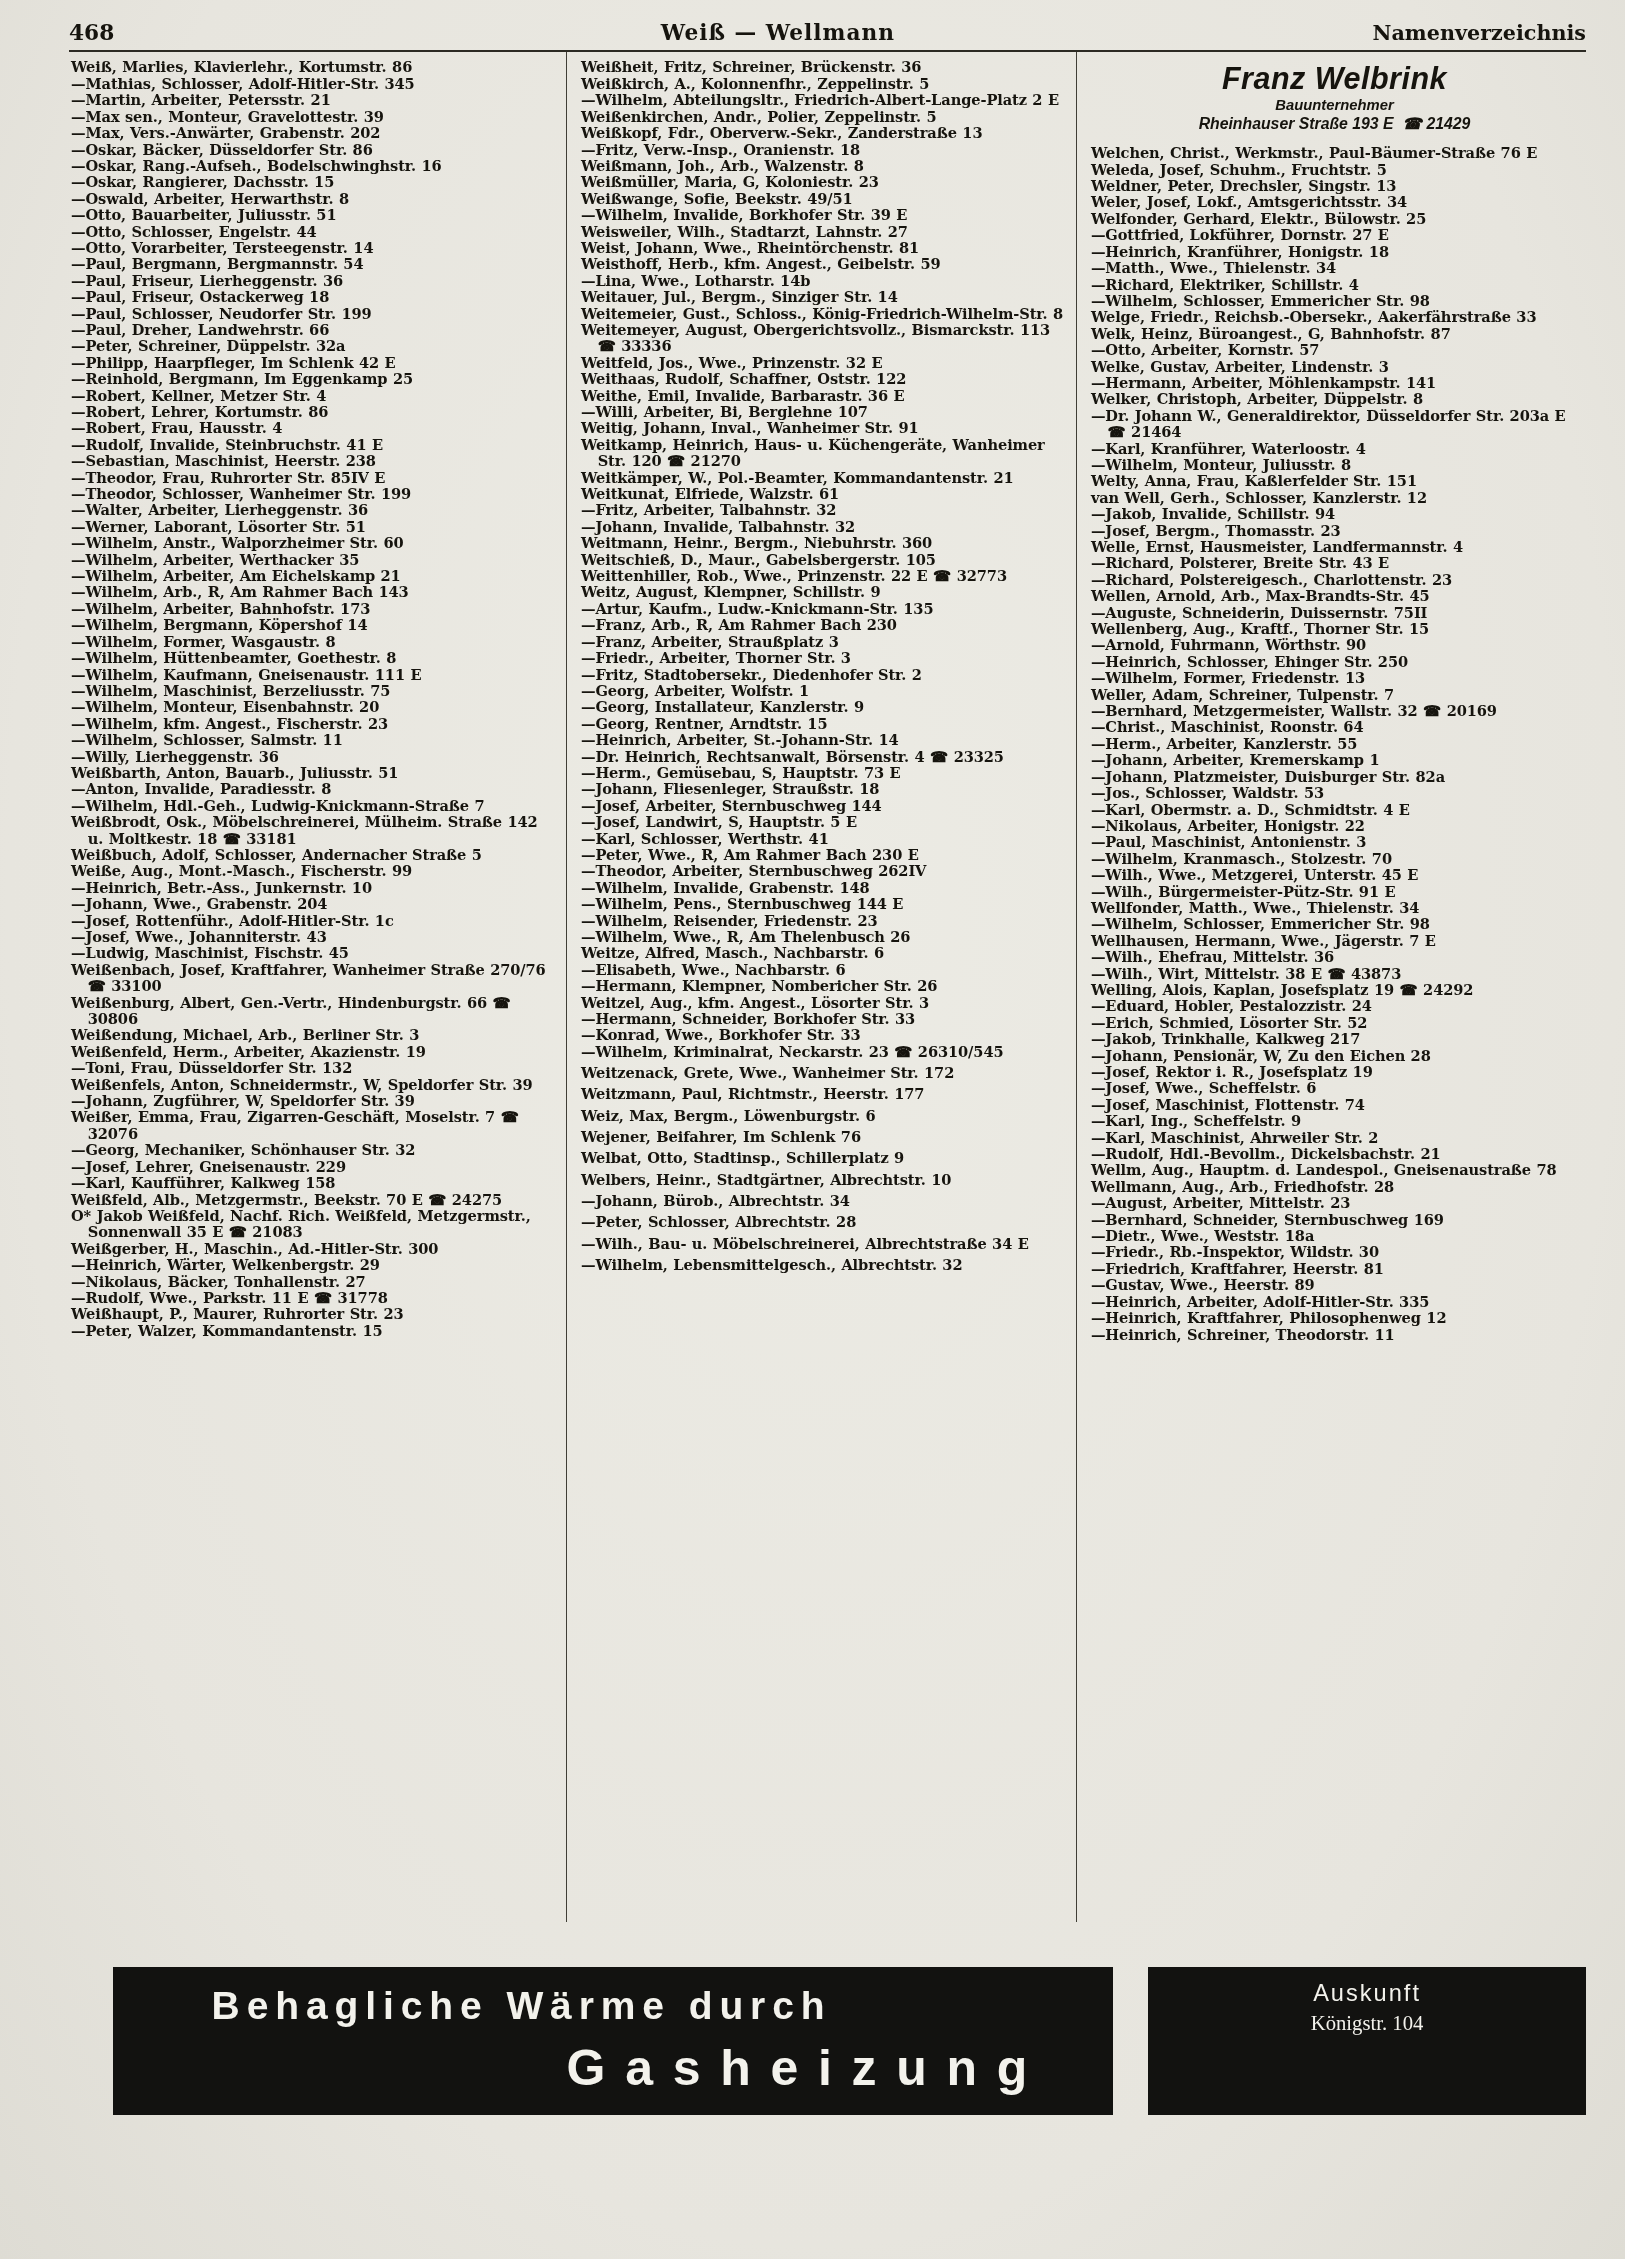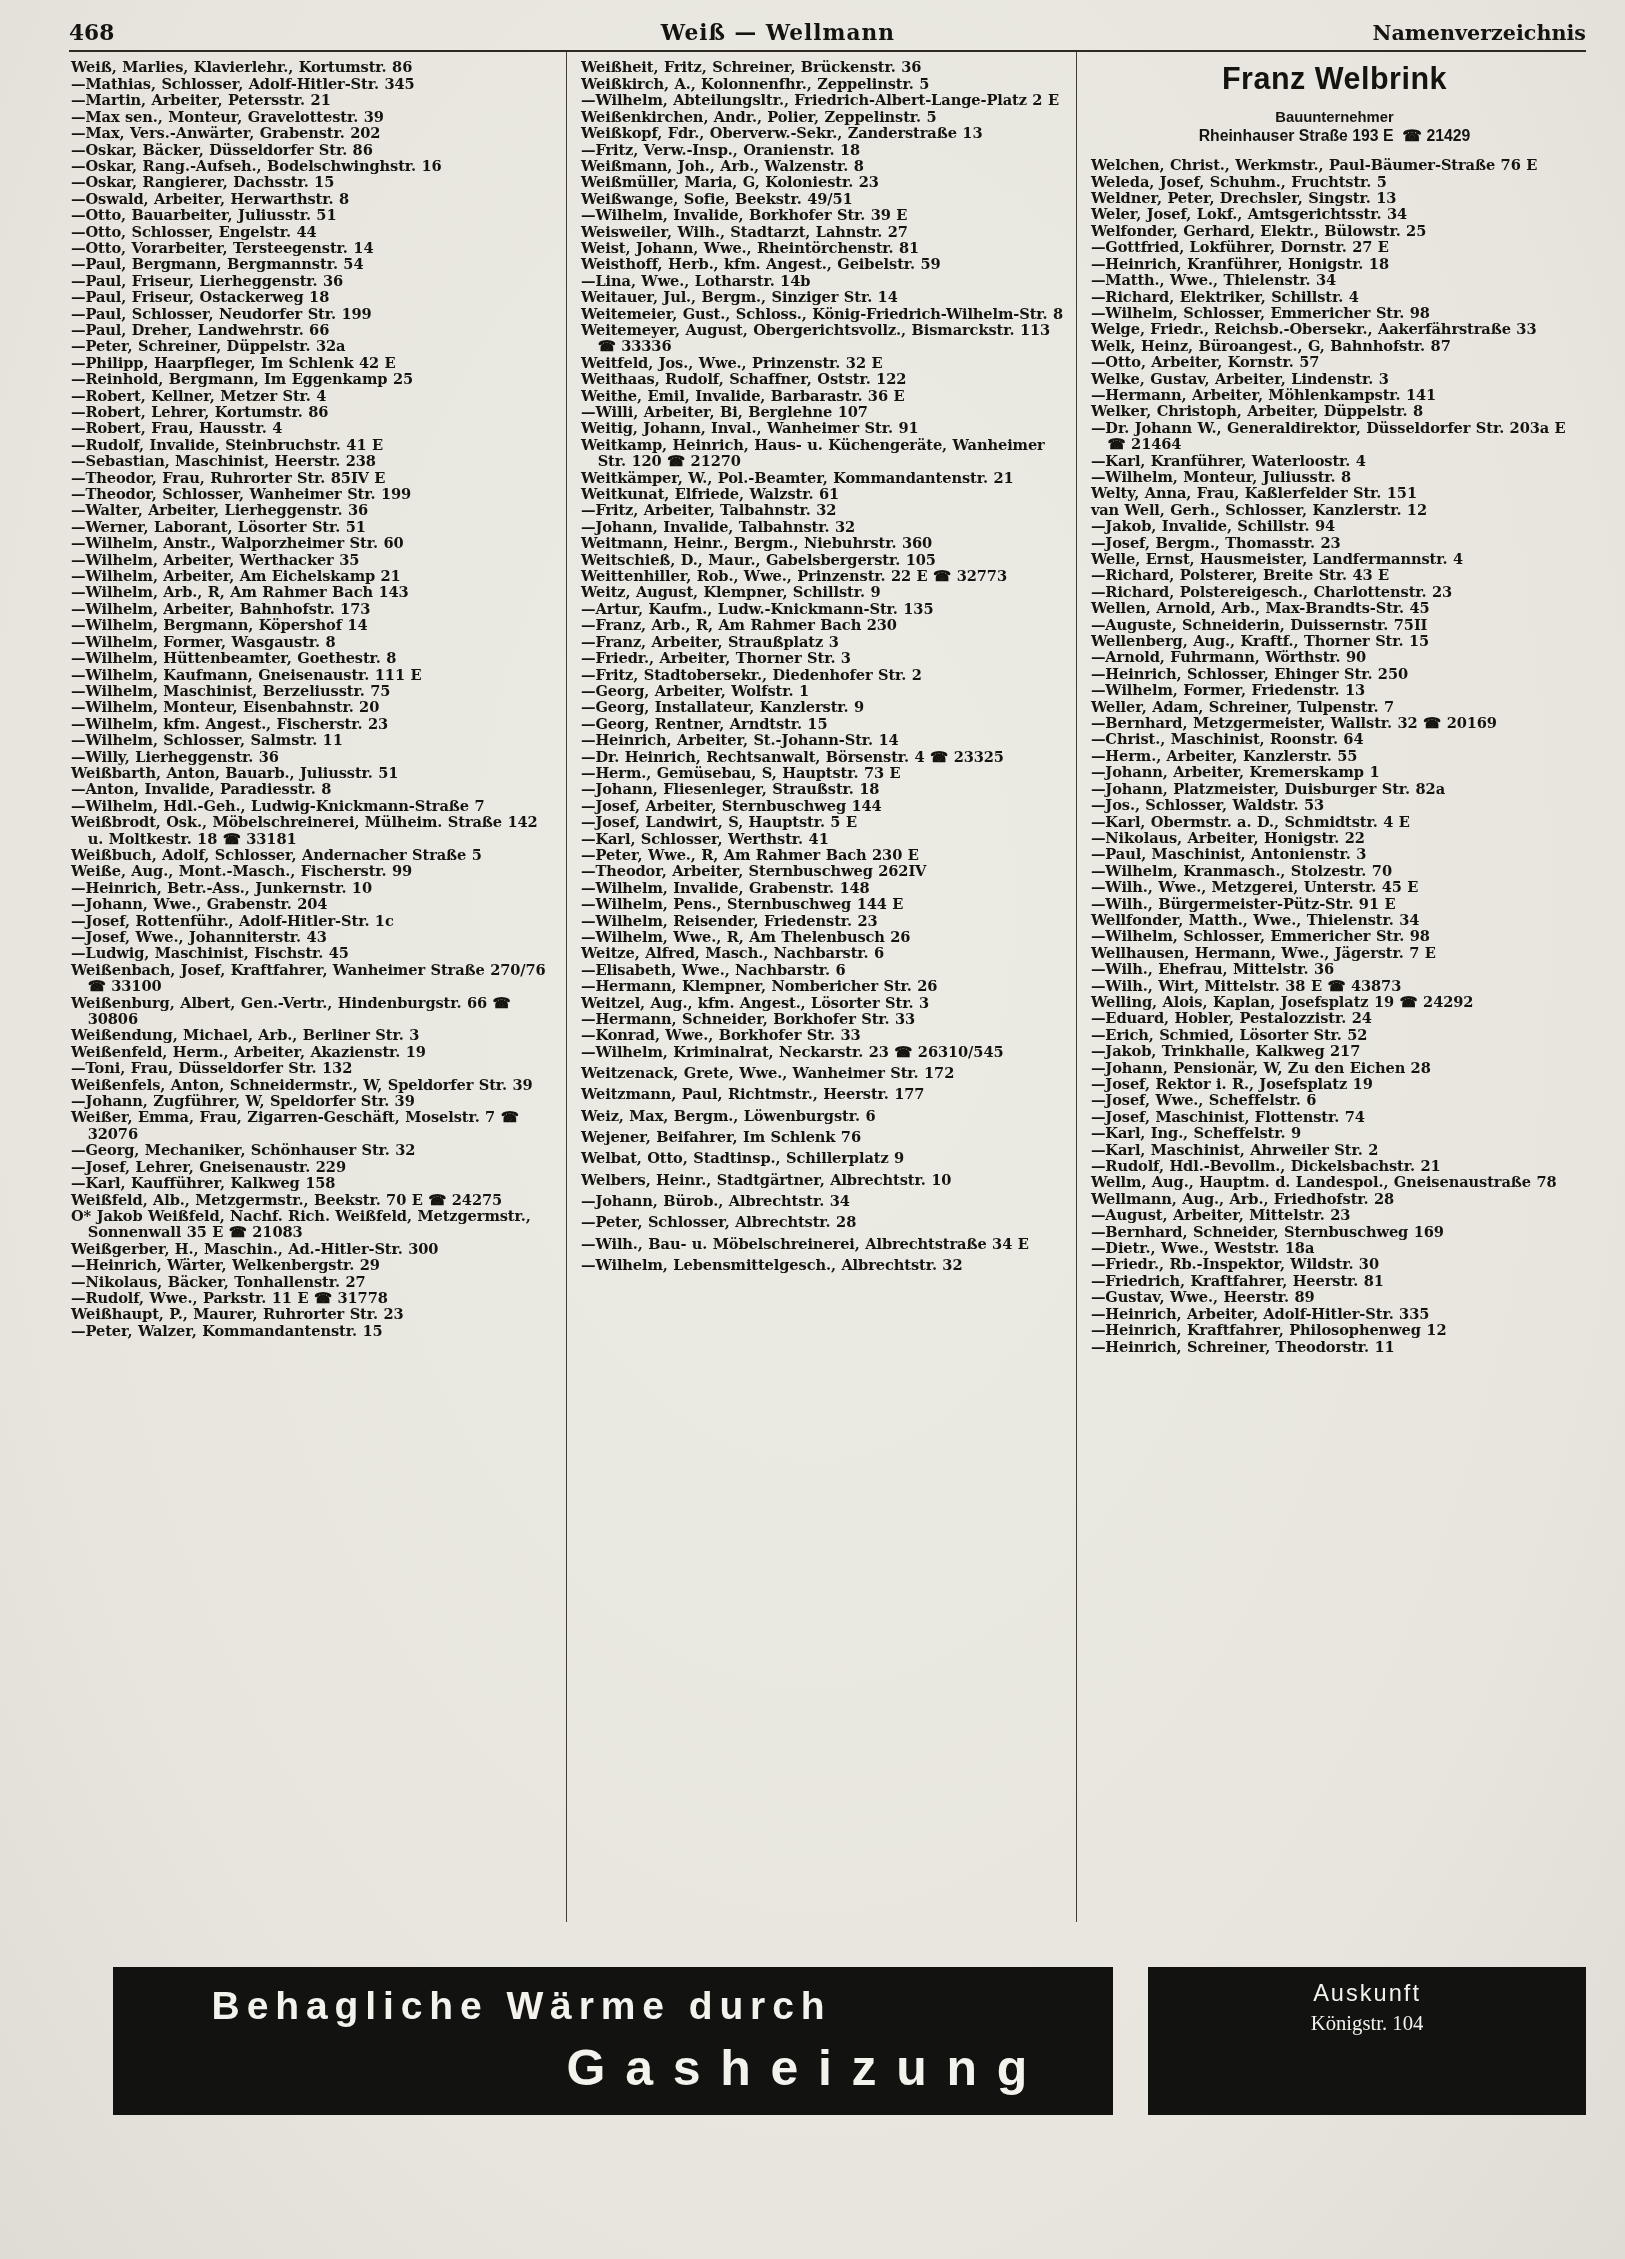--- a/index.html
+++ b/index.html
@@ -25,23 +25,24 @@
   .entry {
     font-size:14.6px; line-height:16.4px; font-weight:bold;
     padding-left:16.7px; text-indent:-16.7px; letter-spacing:-0.1px;
     word-spacing:0.5px;
   }
   .col-c2 .entry:nth-child(n+60){ margin-top:4.9px; }
 
   .ad-welbrink {
     text-align:center; font-family:"Liberation Sans", sans-serif;
     margin:2px 0 11.8px 0;
+    font-style:italic;
   }
   .wb-name { font-size:30.5px; font-weight:bold; letter-spacing:0.5px; }
-  .wb-sub  { font-size:14.8px; font-weight:bold; margin-top:13px; }
+  .wb-sub  { font-size:14.8px; font-weight:bold; margin-top:1px; }
   .wb-addr { font-size:15.8px; font-weight:bold; margin-top:1px; }
 
   .ads-row { display:flex; gap:35px; margin-top:45px; height:148px;padding-left:44px; }
   .ad-gas {
     flex:2.25; background:#121210; color:#f3f2ec;
     font-family:"Liberation Sans", sans-serif; padding:17.7px 29.6px; box-sizing:border-box;
   }
   .gas-line1 { font-size:39px; font-weight:bold; letter-spacing:6.9px; padding-left:69px; }
   .gas-line2 { font-size:50px; font-weight:bold; letter-spacing:19.7px; padding-left:424px; margin-top:11px; }
   .ad-gwe {

